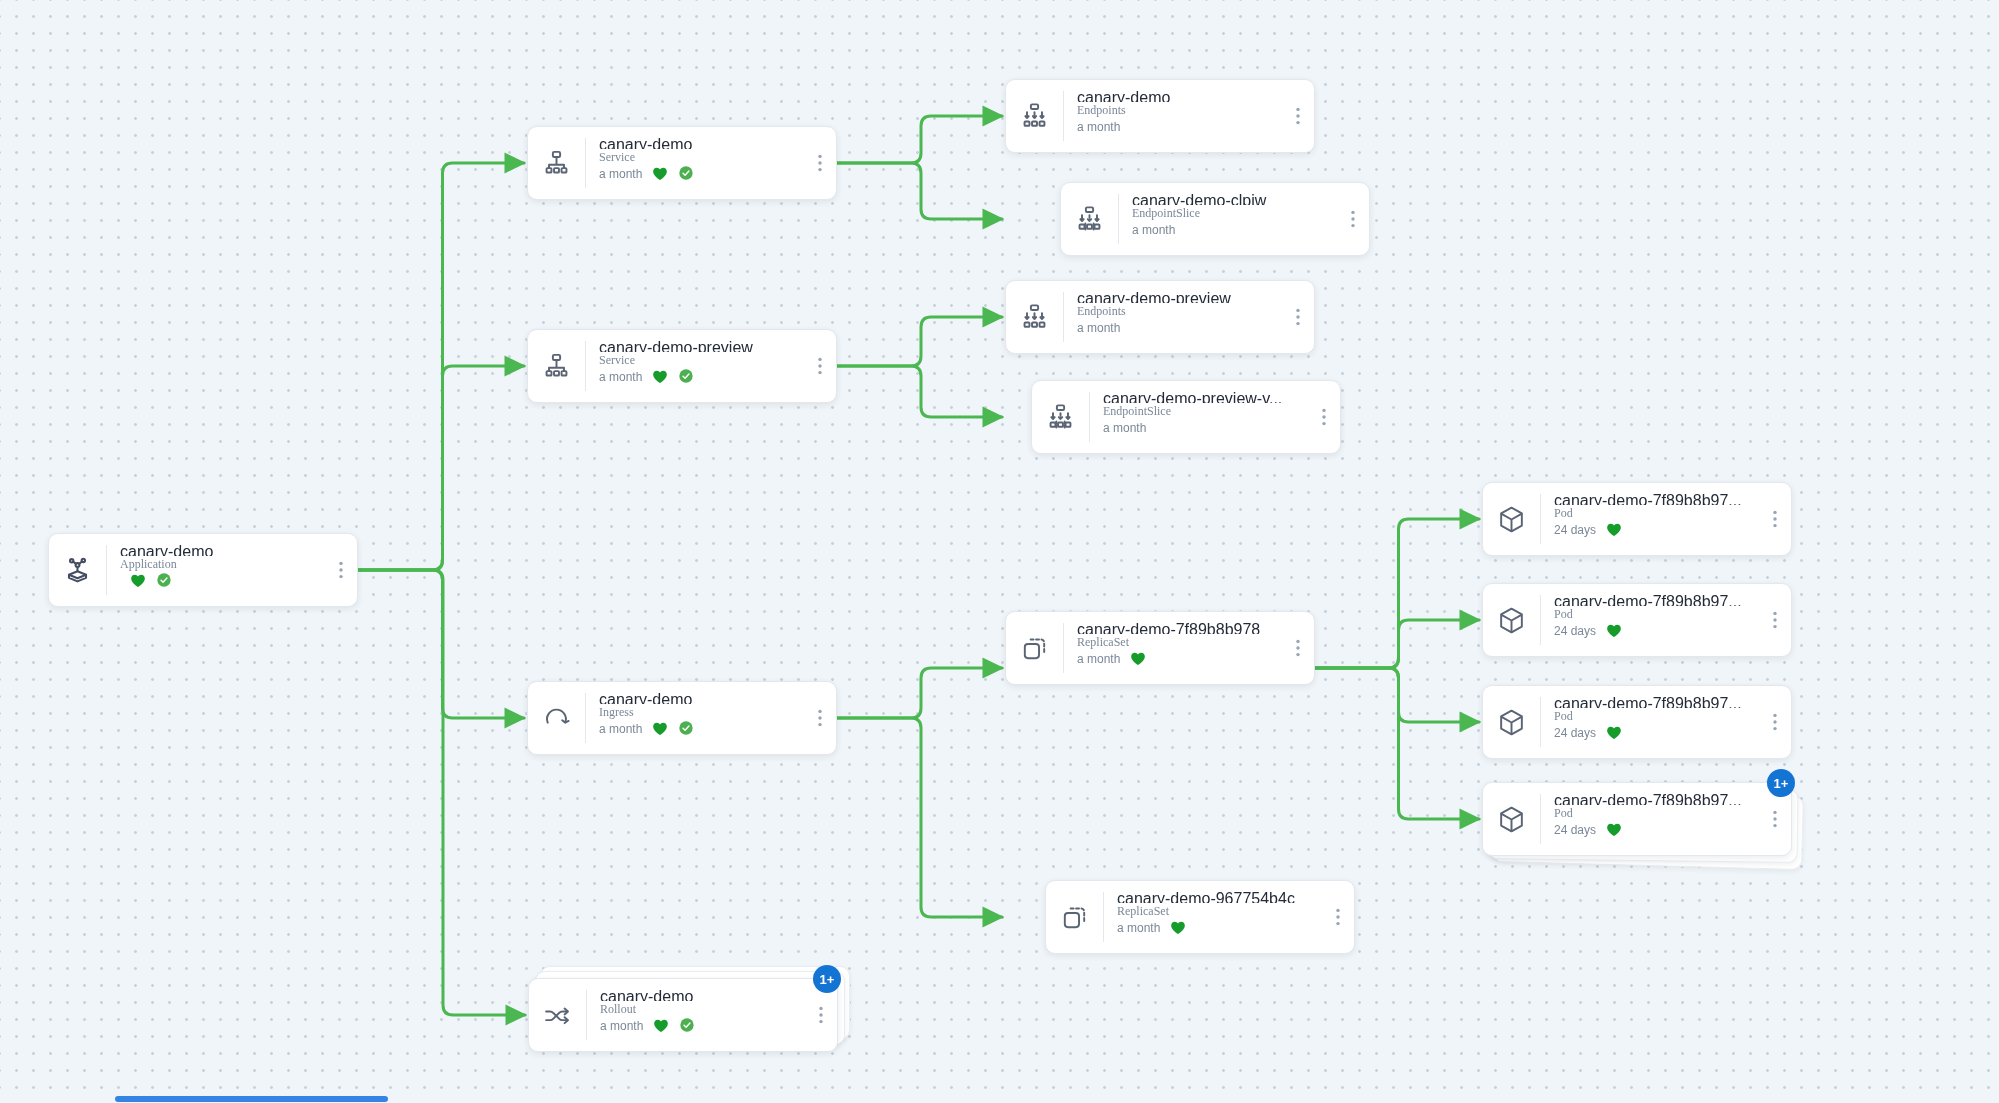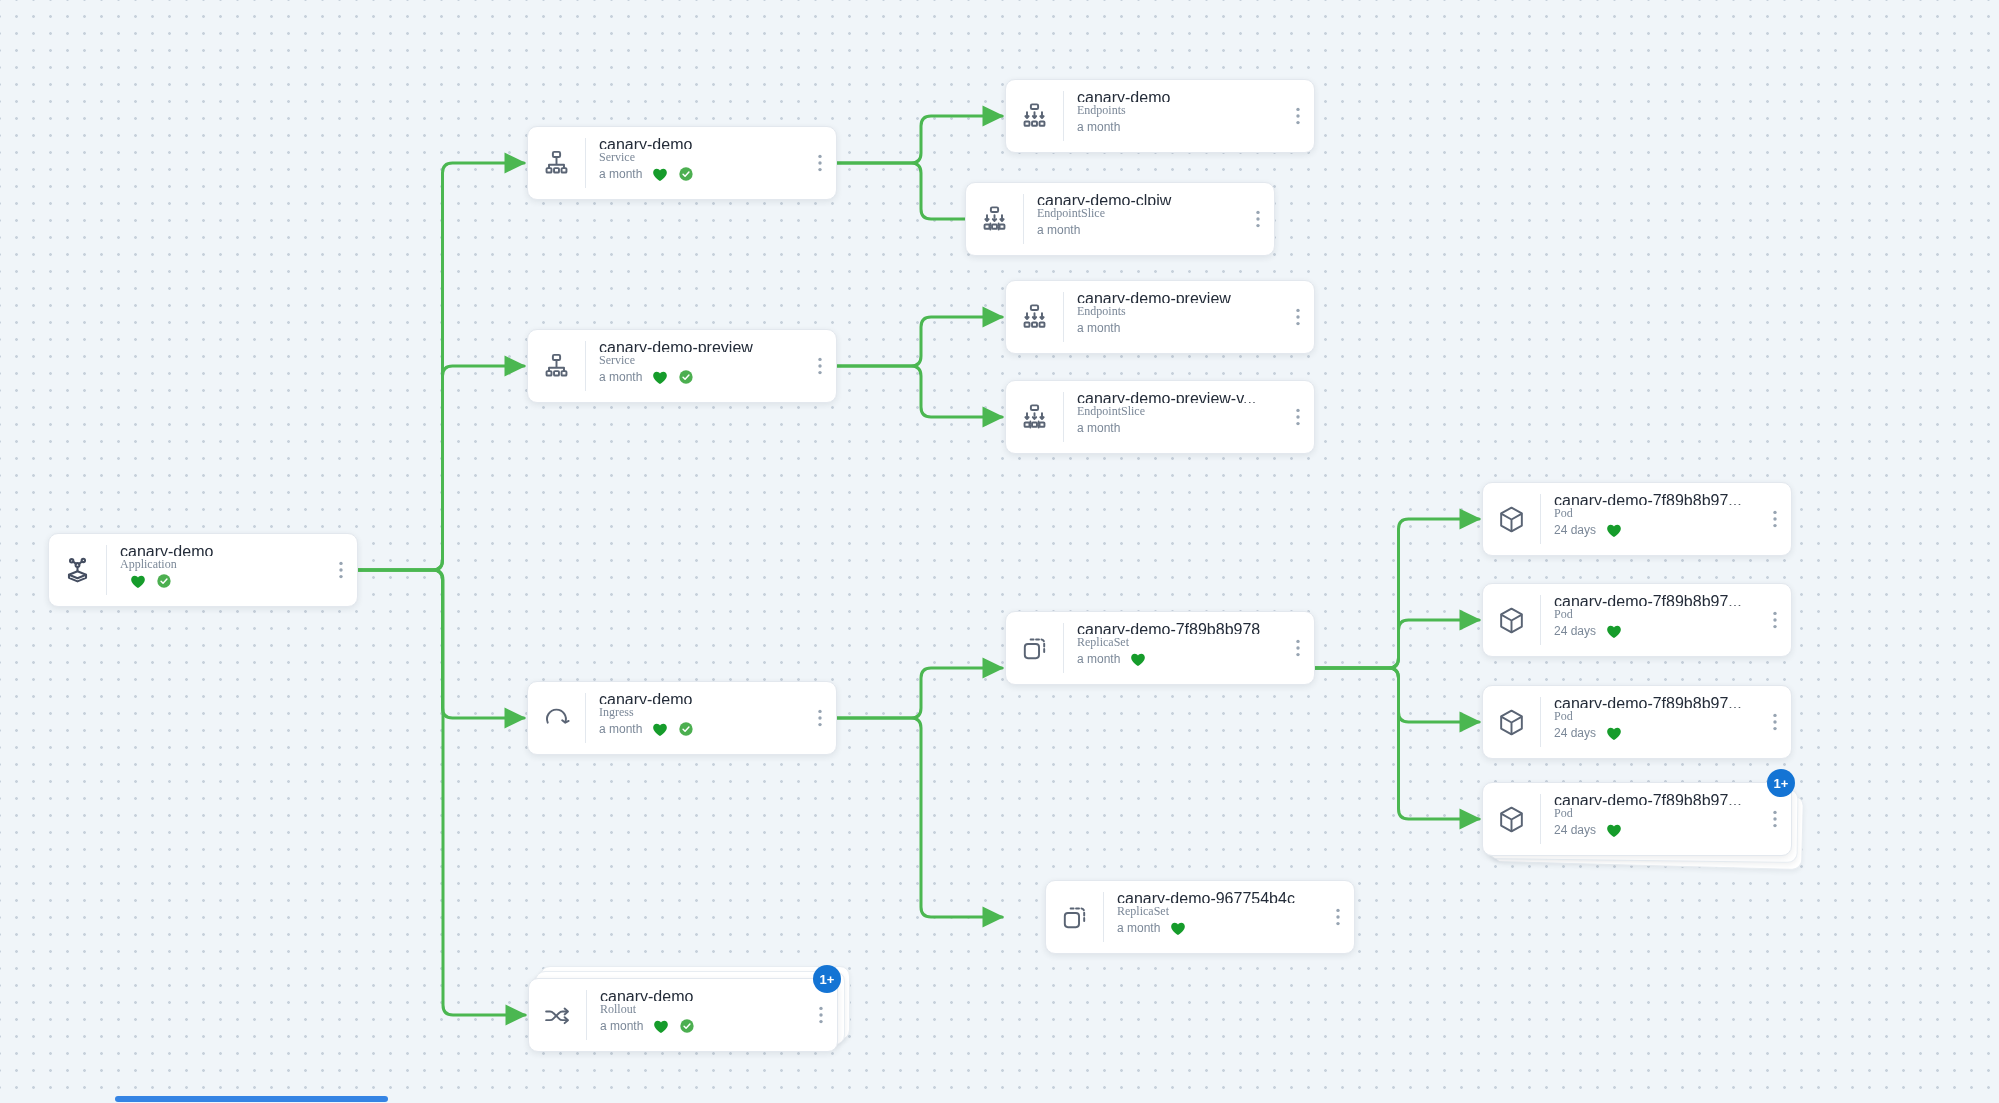--- a/index.html
+++ b/index.html
@@ -30,21 +30,21 @@
     border:1px solid var(--card-border);border-radius:10px;
     box-shadow:0 2px 6px rgba(30,45,60,.09);display:flex;align-items:stretch;cursor:pointer;}
   .icon-col{flex:0 0 57px;display:flex;align-items:center;justify-content:center;}
   .icon-col svg{width:31px;height:31px;stroke:var(--icon);fill:none;
     stroke-width:1.5;stroke-linecap:round;stroke-linejoin:round;}
   .icon-col.app svg{stroke:#454e61;stroke-width:1.6;}
   .divider{width:1px;background:var(--card-border);margin:11px 0;}
   .text-col{flex:1;min-width:0;padding:8px 0 16px 13px;display:flex;flex-direction:column;justify-content:center;}
   .title{font-size:16px;color:var(--title);line-height:20px;white-space:nowrap;overflow:hidden;}
   .kind{font-size:12px;color:var(--muted);line-height:16px;font-family:Liberation Serif, serif;}
-  .meta{display:flex;align-items:center;gap:9px;font-size:12px;color:var(--muted);line-height:18px;min-height:18px;}
+  .meta{display:flex;gap:9px;font-size:12px;color:var(--muted);line-height:18px;min-height:18px;}
   .heart svg{width:18px;height:16px;display:block;}
   .sync svg{width:16px;height:16px;display:block;}
   .kebab{flex:0 0 32px;display:flex;align-items:center;justify-content:center;cursor:pointer;}
   .kebab svg{width:16px;height:20px;}
   .badge{position:absolute;top:-14px;right:-4px;width:28px;height:28px;border-radius:50%;
     background:var(--badge);color:#fff;font-size:13px;font-weight:bold;
     display:flex;align-items:center;justify-content:center;z-index:3;cursor:pointer;}
   .hthumb{position:absolute;left:115px;bottom:1px;width:273px;height:6px;border-radius:3px;
     background:#3584e4;cursor:pointer;}
 </style>
@@ -183,21 +183,21 @@
       <div class="kebab">
         <svg viewBox="0 0 16 20">
           <circle cx="8" cy="3.4" r="1.7" fill="#97a4b2"></circle>
           <circle cx="8" cy="10" r="1.7" fill="#97a4b2"></circle>
           <circle cx="8" cy="16.6" r="1.7" fill="#97a4b2"></circle>
         </svg>
       </div>
 
     </div>
   </div>
-      <div class="node" style="left: 965px; top: 182px;">
+      <div class="node" style="left: 1060px; top: 182px;">
 
     <div class="card">
       <div class="icon-col">
             <svg viewBox="0 0 24 24">
               <rect x="9.2" y="2.6" width="5.6" height="3.6" rx="1"></rect>
               <path d="M6.2 8.6v4.6M4.9 11.7l1.3 1.5 1.3-1.5M17.8 8.6v4.6M16.5 11.7l1.3 1.5 1.3-1.5"></path>
               <path d="M12 8.6v4.6M10.7 11.7l1.3 1.5 1.3-1.5" stroke-dasharray="1.8 1.5"></path>
               <path d="M8.8 15v5.2M15.2 15v5.2" stroke-dasharray="1.6 1.6"></path>
               <rect x="4.3" y="15.8" width="3.8" height="3.4" rx=".7"></rect>
               <rect x="10.1" y="15.8" width="3.8" height="3.4" rx=".7"></rect>
@@ -288,21 +288,21 @@
       <div class="kebab">
         <svg viewBox="0 0 16 20">
           <circle cx="8" cy="3.4" r="1.7" fill="#97a4b2"></circle>
           <circle cx="8" cy="10" r="1.7" fill="#97a4b2"></circle>
           <circle cx="8" cy="16.6" r="1.7" fill="#97a4b2"></circle>
         </svg>
       </div>
 
     </div>
   </div>
-      <div class="node" style="left: 1005px; top: 380px;">
+      <div class="node" style="left: 1031px; top: 380px;">
 
     <div class="card">
       <div class="icon-col">
             <svg viewBox="0 0 24 24">
               <rect x="9.2" y="2.6" width="5.6" height="3.6" rx="1"></rect>
               <path d="M6.2 8.6v4.6M4.9 11.7l1.3 1.5 1.3-1.5M17.8 8.6v4.6M16.5 11.7l1.3 1.5 1.3-1.5"></path>
               <path d="M12 8.6v4.6M10.7 11.7l1.3 1.5 1.3-1.5" stroke-dasharray="1.8 1.5"></path>
               <path d="M8.8 15v5.2M15.2 15v5.2" stroke-dasharray="1.6 1.6"></path>
               <rect x="4.3" y="15.8" width="3.8" height="3.4" rx=".7"></rect>
               <rect x="10.1" y="15.8" width="3.8" height="3.4" rx=".7"></rect>

